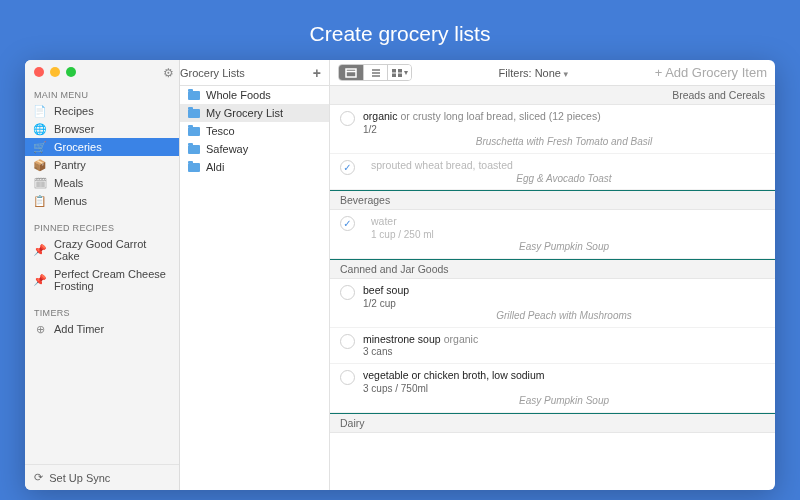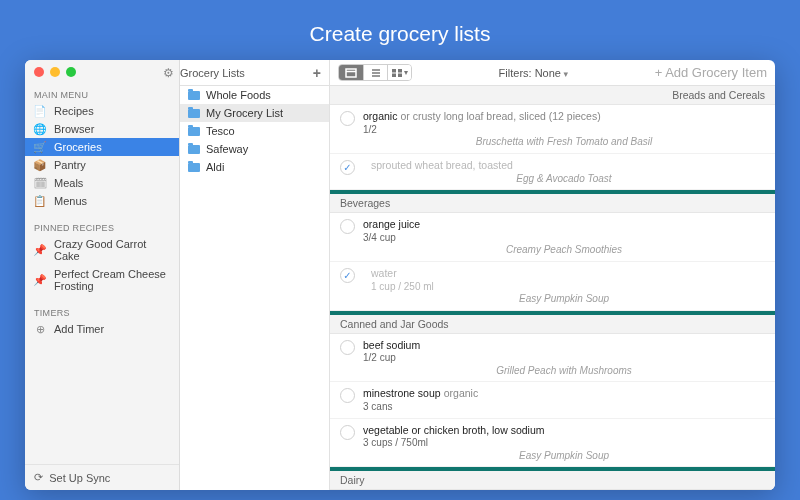--- a/index.html
+++ b/index.html
@@ -43,21 +43,21 @@
   .seg button{border:none;background:#fff;width:24px;display:flex;align-items:center;justify-content:center;cursor:pointer;padding:0;}
   .seg button+button{border-left:1px solid #cfcfcf;}
   .seg button.on{background:#7b7b7b;color:#fff;}
   .seg svg{display:block;}
   .filters{flex:1;text-align:center;color:#555;font-size:11px;cursor:pointer;}
   .filters::after{content:" \25BE";color:#888;font-size:9px;}
   .add-item{color:#aaa;font-size:13px;cursor:text;}
   .add-item::before{content:"+ ";}
 
   .content{flex:1;overflow-y:auto;}
-  .cat{background:#f3f3f3;border-top:4px solid #0f766e;border-bottom:1px solid #e6e6e6;padding:3px 10px;color:#666;font-size:10.5px;}
+  .cat{background:#f3f3f3;border-top:1px solid #0f766e;border-bottom:1px solid #e6e6e6;padding:3px 10px;color:#666;font-size:10.5px;}
   .cat:first-child{border-top:none;text-align:right;}
   .grocery-row{display:flex;gap:8px;padding:5px 10px 4px;border-bottom:1px solid #f1f1f1;align-items:flex-start;}
   .check{width:15px;height:15px;border:1px solid #d0d0d0;border-radius:50%;background:#fff;margin-top:1px;flex:0 0 15px;display:flex;align-items:center;justify-content:center;cursor:pointer;}
   .check.done{color:#4a90e2;font-size:10px;}
   .gr-text{flex:1;line-height:1.25;}
   .gr-name{color:#222;font-size:10.5px;}
   .gr-note{color:#888;font-size:10.5px;margin-top:18px;}
   .gr-qty{color:#666;font-size:10px;}
   .gr-recipe{color:#9e9e9e;font-style:italic;font-size:10px;text-align:center;}
   .grocery-row.done .gr-name,.grocery-row.done .gr-qty{color:#b8b8b8;margin-left:8px;}
@@ -189,32 +189,28 @@
         <div class="cat">Breads and Cereals</div>
         <div class="grocery-row">
           <span class="check"></span>
           <div class="gr-text"><span class="gr-name">organic</span> <span class="gr-note">or crusty long loaf bread, sliced (12 pieces)</span><div class="gr-qty">1/2</div><div class="gr-recipe">Bruschetta with Fresh Tomato and Basil</div></div>
         </div>
         <div class="grocery-row done">
           <span class="check done">✓</span>
           <div class="gr-text"><span class="gr-name">sprouted wheat bread, toasted</span><div class="gr-recipe">Egg &amp; Avocado Toast</div></div>
         </div>
         <div class="cat">Beverages</div>
-        <div class="grocery-row">
-          <span class="check"></span>
-          <div class="gr-text"><span class="gr-name">orange juice</span><div class="gr-qty">3/4 cup</div><div class="gr-recipe">Creamy Peach Smoothies</div></div>
-        </div>
         <div class="grocery-row done">
           <span class="check done">✓</span>
           <div class="gr-text"><span class="gr-name">water</span><div class="gr-qty">1 cup / 250 ml</div><div class="gr-recipe">Easy Pumpkin Soup</div></div>
         </div>
         <div class="cat">Canned and Jar Goods</div>
         <div class="grocery-row">
           <span class="check"></span>
-          <div class="gr-text"><span class="gr-name">beef sodium</span><div class="gr-qty">1/2 cup</div><div class="gr-recipe">Grilled Peach with Mushrooms</div></div>
+          <div class="gr-text"><span class="gr-name">beef soup</span><div class="gr-qty">1/2 cup</div><div class="gr-recipe">Grilled Peach with Mushrooms</div></div>
         </div>
         <div class="grocery-row">
           <span class="check"></span>
           <div class="gr-text"><span class="gr-name">minestrone soup</span> <span class="gr-note">organic</span><div class="gr-qty">3 cans</div></div>
         </div>
         <div class="grocery-row">
           <span class="check"></span>
           <div class="gr-text"><span class="gr-name">vegetable or chicken broth, low sodium</span><div class="gr-qty">3 cups / 750ml</div><div class="gr-recipe">Easy Pumpkin Soup</div></div>
         </div>
         <div class="cat">Dairy</div>

